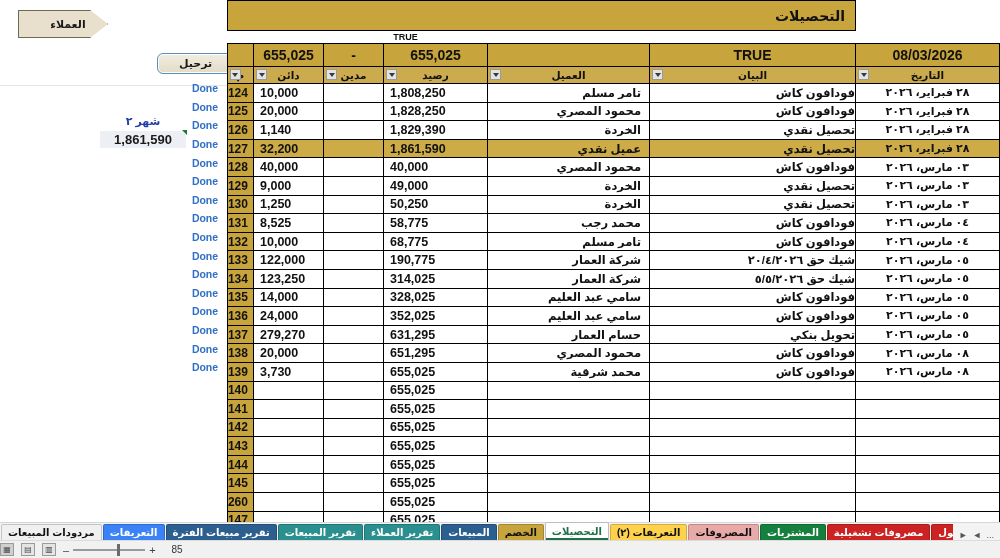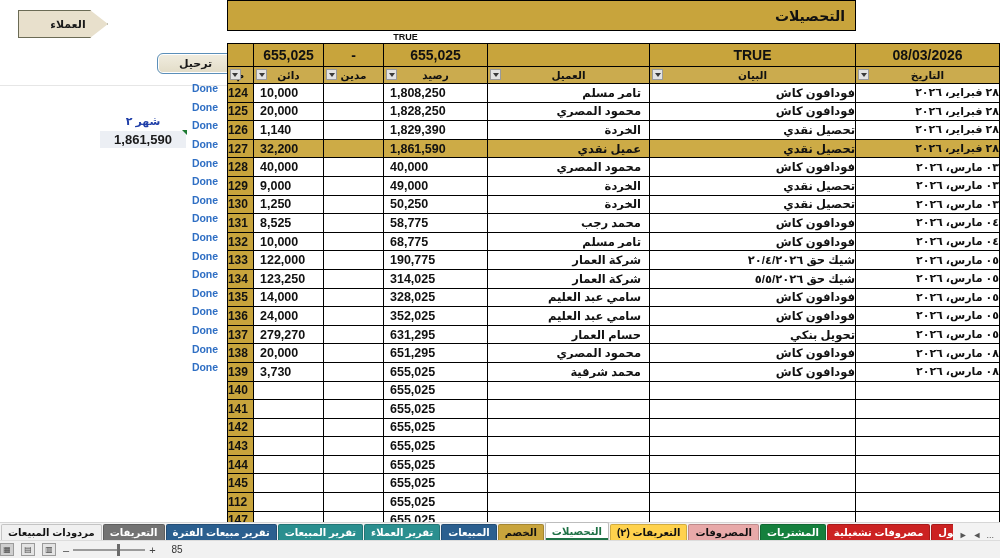--- a/index.html
+++ b/index.html
@@ -115,21 +115,21 @@
   .filt i {
     width:0;height:0;border-left:3px solid transparent;border-right:3px solid transparent;
     border-top:4px solid #3a3a3a; display:block;
   }
 
   
   .r-d td {
     height:18.6px; border:1px solid #000; background:#fff;
     font-size:11.5px; font-weight:700; color:#111;
   }
-  .r-d td.c-date { text-align:right; font-size:11px; }
+  .r-d td.c-date { text-align:center; font-size:11px; }
   .r-d td.c-desc { text-align:right; }
   .r-d td.c-cust { text-align:right; padding-right:8px; }
   .r-d td.c-bal,
   .r-d td.c-dr,
   .r-d td.c-cr { text-align:left; padding-left:6px; direction:ltr; font-size:12.5px; }
   .r-d td.c-no {
     text-align:left; background:#c8a43c; font-size:12px; direction:ltr;
   }
   .r-d.sel td { background:#cdab46; }
   .r-d.sel td.c-no { background:#c8a43c; }
@@ -510,21 +510,21 @@
             <td class="c-cr"></td>
             <td class="c-no">145</td>
           </tr>
           <tr class="r-d">
             <td class="c-date"></td>
             <td class="c-desc"></td>
             <td class="c-cust"></td>
             <td class="c-bal">655,025</td>
             <td class="c-dr"></td>
             <td class="c-cr"></td>
-            <td class="c-no">112</td>
+            <td class="c-no">260</td>
           </tr>
           <tr class="r-d">
             <td class="c-date"></td>
             <td class="c-desc"></td>
             <td class="c-cust"></td>
             <td class="c-bal">655,025</td>
             <td class="c-dr"></td>
             <td class="c-cr"></td>
             <td class="c-no">147</td>
           </tr>
@@ -533,21 +533,21 @@
   </div>
 
   <div class="tabbar">
     <div class="navarrows">
       <span>►</span>
       <span>◄</span>
       <span>...</span>
     </div>
     <div class="tabs">
         <div class="tab" style="background: rgb(240, 240, 240); color: rgb(17, 17, 17);">مردودات المبيعات</div>
-        <div class="tab" style="background: #737373; color: rgb(255, 255, 255);">التعريفات</div>
+        <div class="tab" style="background: #3b82f6; color: rgb(255, 255, 255);">التعريفات</div>
         <div class="tab" style="background: rgb(43, 95, 143); color: rgb(255, 255, 255);">تقرير مبيعات الفترة</div>
         <div class="tab" style="background: rgb(42, 143, 143); color: rgb(255, 255, 255);">تقرير المبيعات</div>
         <div class="tab" style="background: rgb(42, 143, 143); color: rgb(255, 255, 255);">تقرير العملاء</div>
         <div class="tab" style="background: rgb(43, 95, 143); color: rgb(255, 255, 255);">المبيعات</div>
         <div class="tab" style="background: rgb(200, 164, 60); color: rgb(17, 17, 17);">الخصم</div>
         <div class="tab active">التحصيلات</div>
         <div class="tab" style="background: rgb(255, 210, 77); color: rgb(17, 17, 17);">التعريفات (٢)</div>
         <div class="tab" style="background: rgb(232, 169, 169); color: rgb(17, 17, 17);">المصروفات</div>
         <div class="tab" style="background: #15803d; color: rgb(255, 255, 255);">المشتريات</div>
         <div class="tab" style="background: rgb(204, 34, 34); color: rgb(255, 255, 255);">مصروفات تشغيلية</div>

